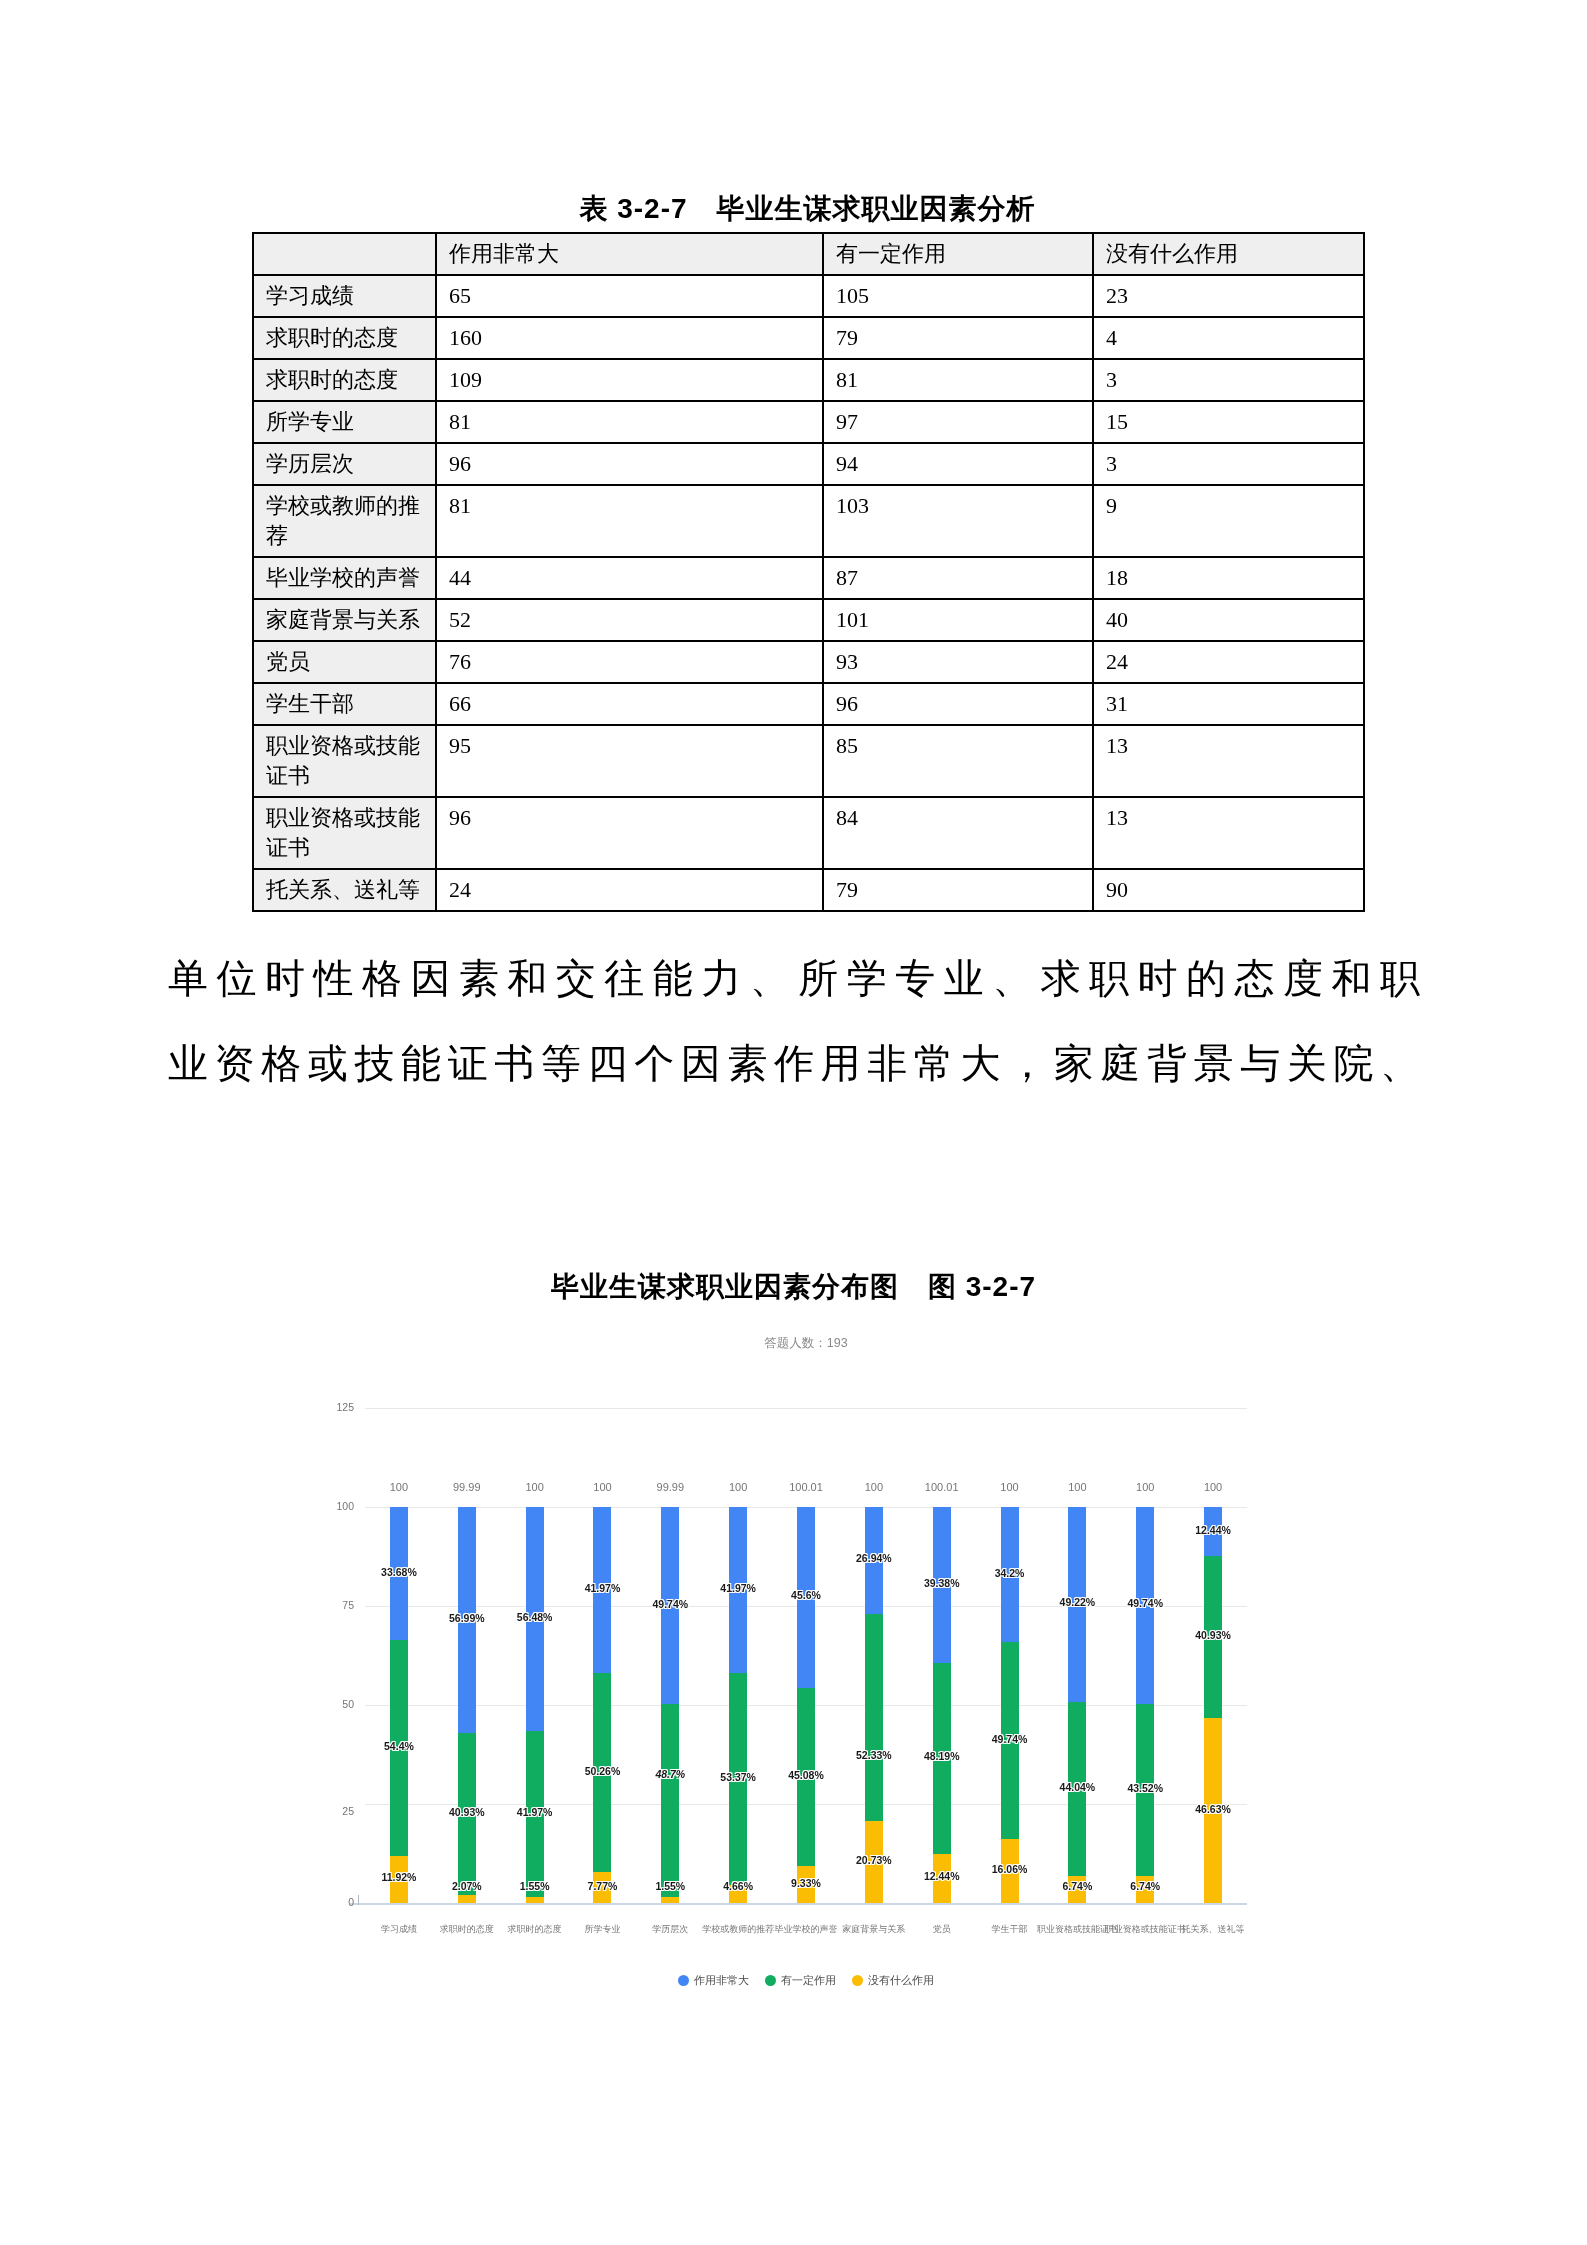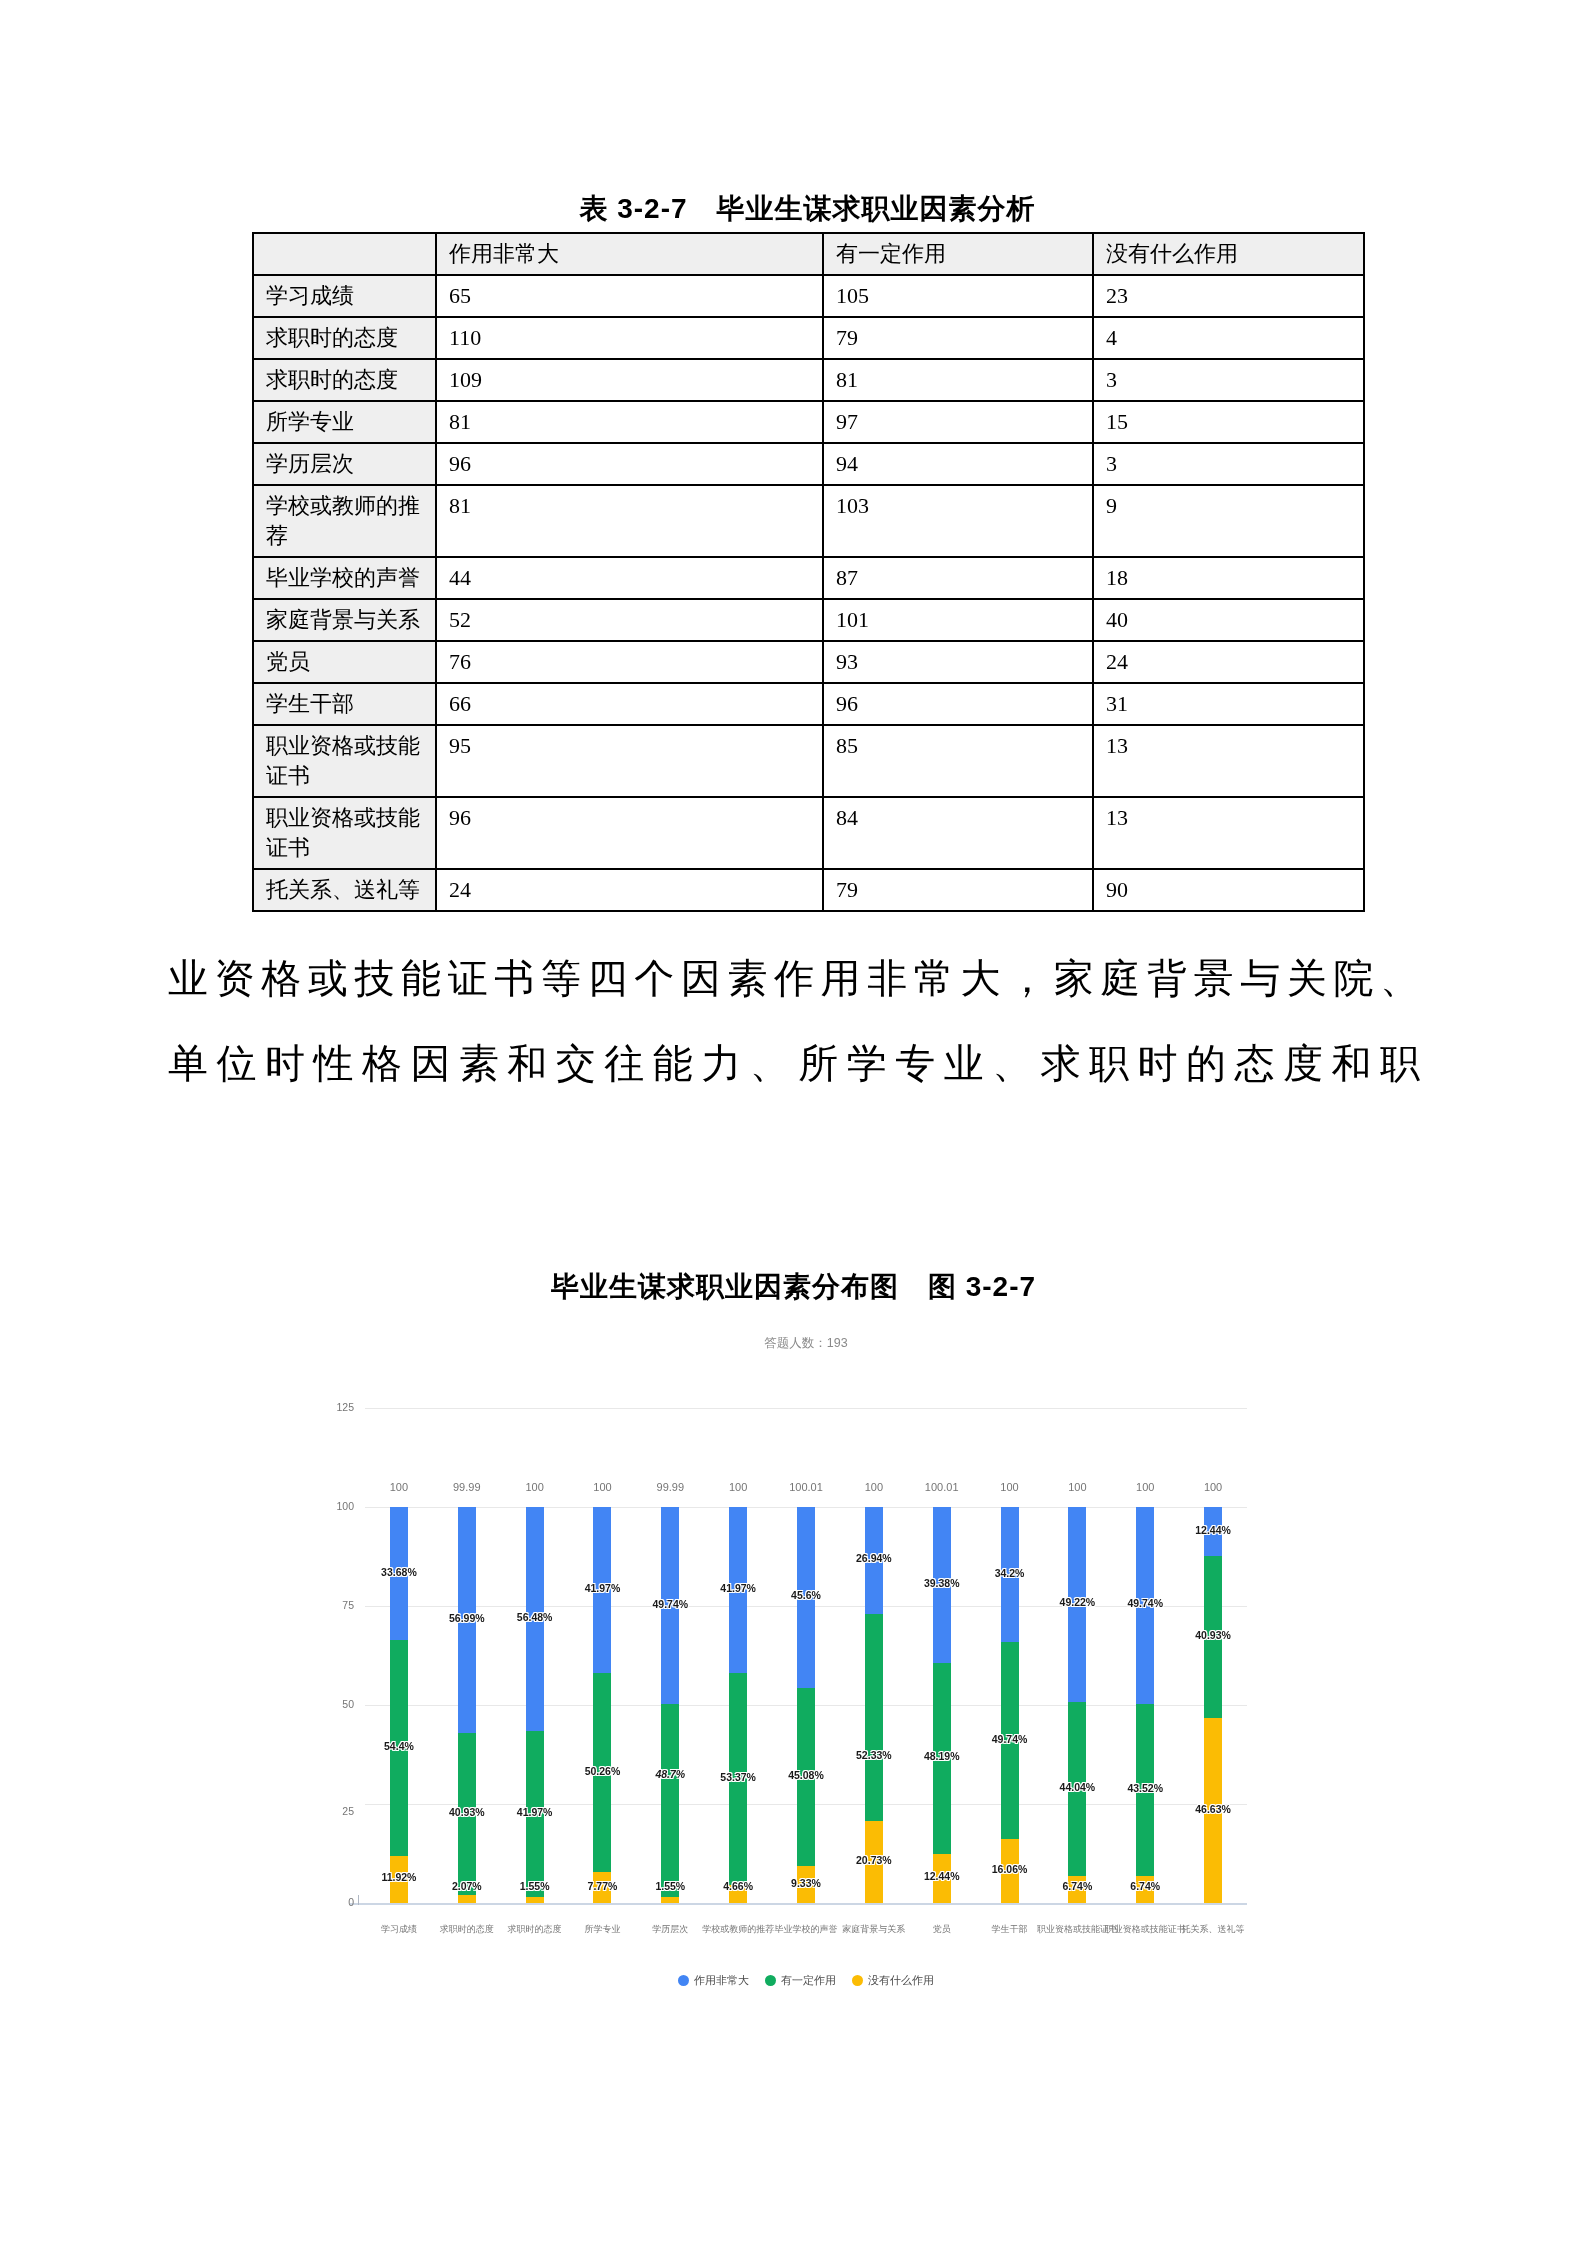--- a/index.html
+++ b/index.html
@@ -68,21 +68,21 @@
     </thead>
   <tbody>
       <tr>
         <td class="rowhead">学习成绩</td>
         <td>65</td>
         <td>105</td>
         <td>23</td>
       </tr>
       <tr>
         <td class="rowhead">求职时的态度</td>
-        <td>110</td>
+        <td>160</td>
         <td>79</td>
         <td>4</td>
       </tr>
       <tr>
         <td class="rowhead">求职时的态度</td>
         <td>109</td>
         <td>81</td>
         <td>3</td>
       </tr>
       <tr>
@@ -142,22 +142,22 @@
       <tr>
         <td class="rowhead">托关系、送礼等</td>
         <td>24</td>
         <td>79</td>
         <td>90</td>
       </tr>
     </tbody>
 </table>
 
 <div id="bodyText">
+    <div class="pline jlast">单位时性格因素和交往能力、所学专业、求职时的态度和职</div>
     <div class="pline jlast">业资格或技能证书等四个因素作用非常大，家庭背景与关院、</div>
-    <div class="pline jlast">单位时性格因素和交往能力、所学专业、求职时的态度和职</div>
   </div>
 
 <div class="sec-title" id="figureTitle">毕业生谋求职业因素分布图　图 3-2-7</div>
 
 <div id="chart">
   <div class="subtitle">答题人数：193</div>
   <div id="plot">
       <div class="gridline base" style="top: 578px;"></div>
       <div class="ytick" style="top: 571px;">0</div>
       <div class="gridline" style="top: 479px;"></div>

